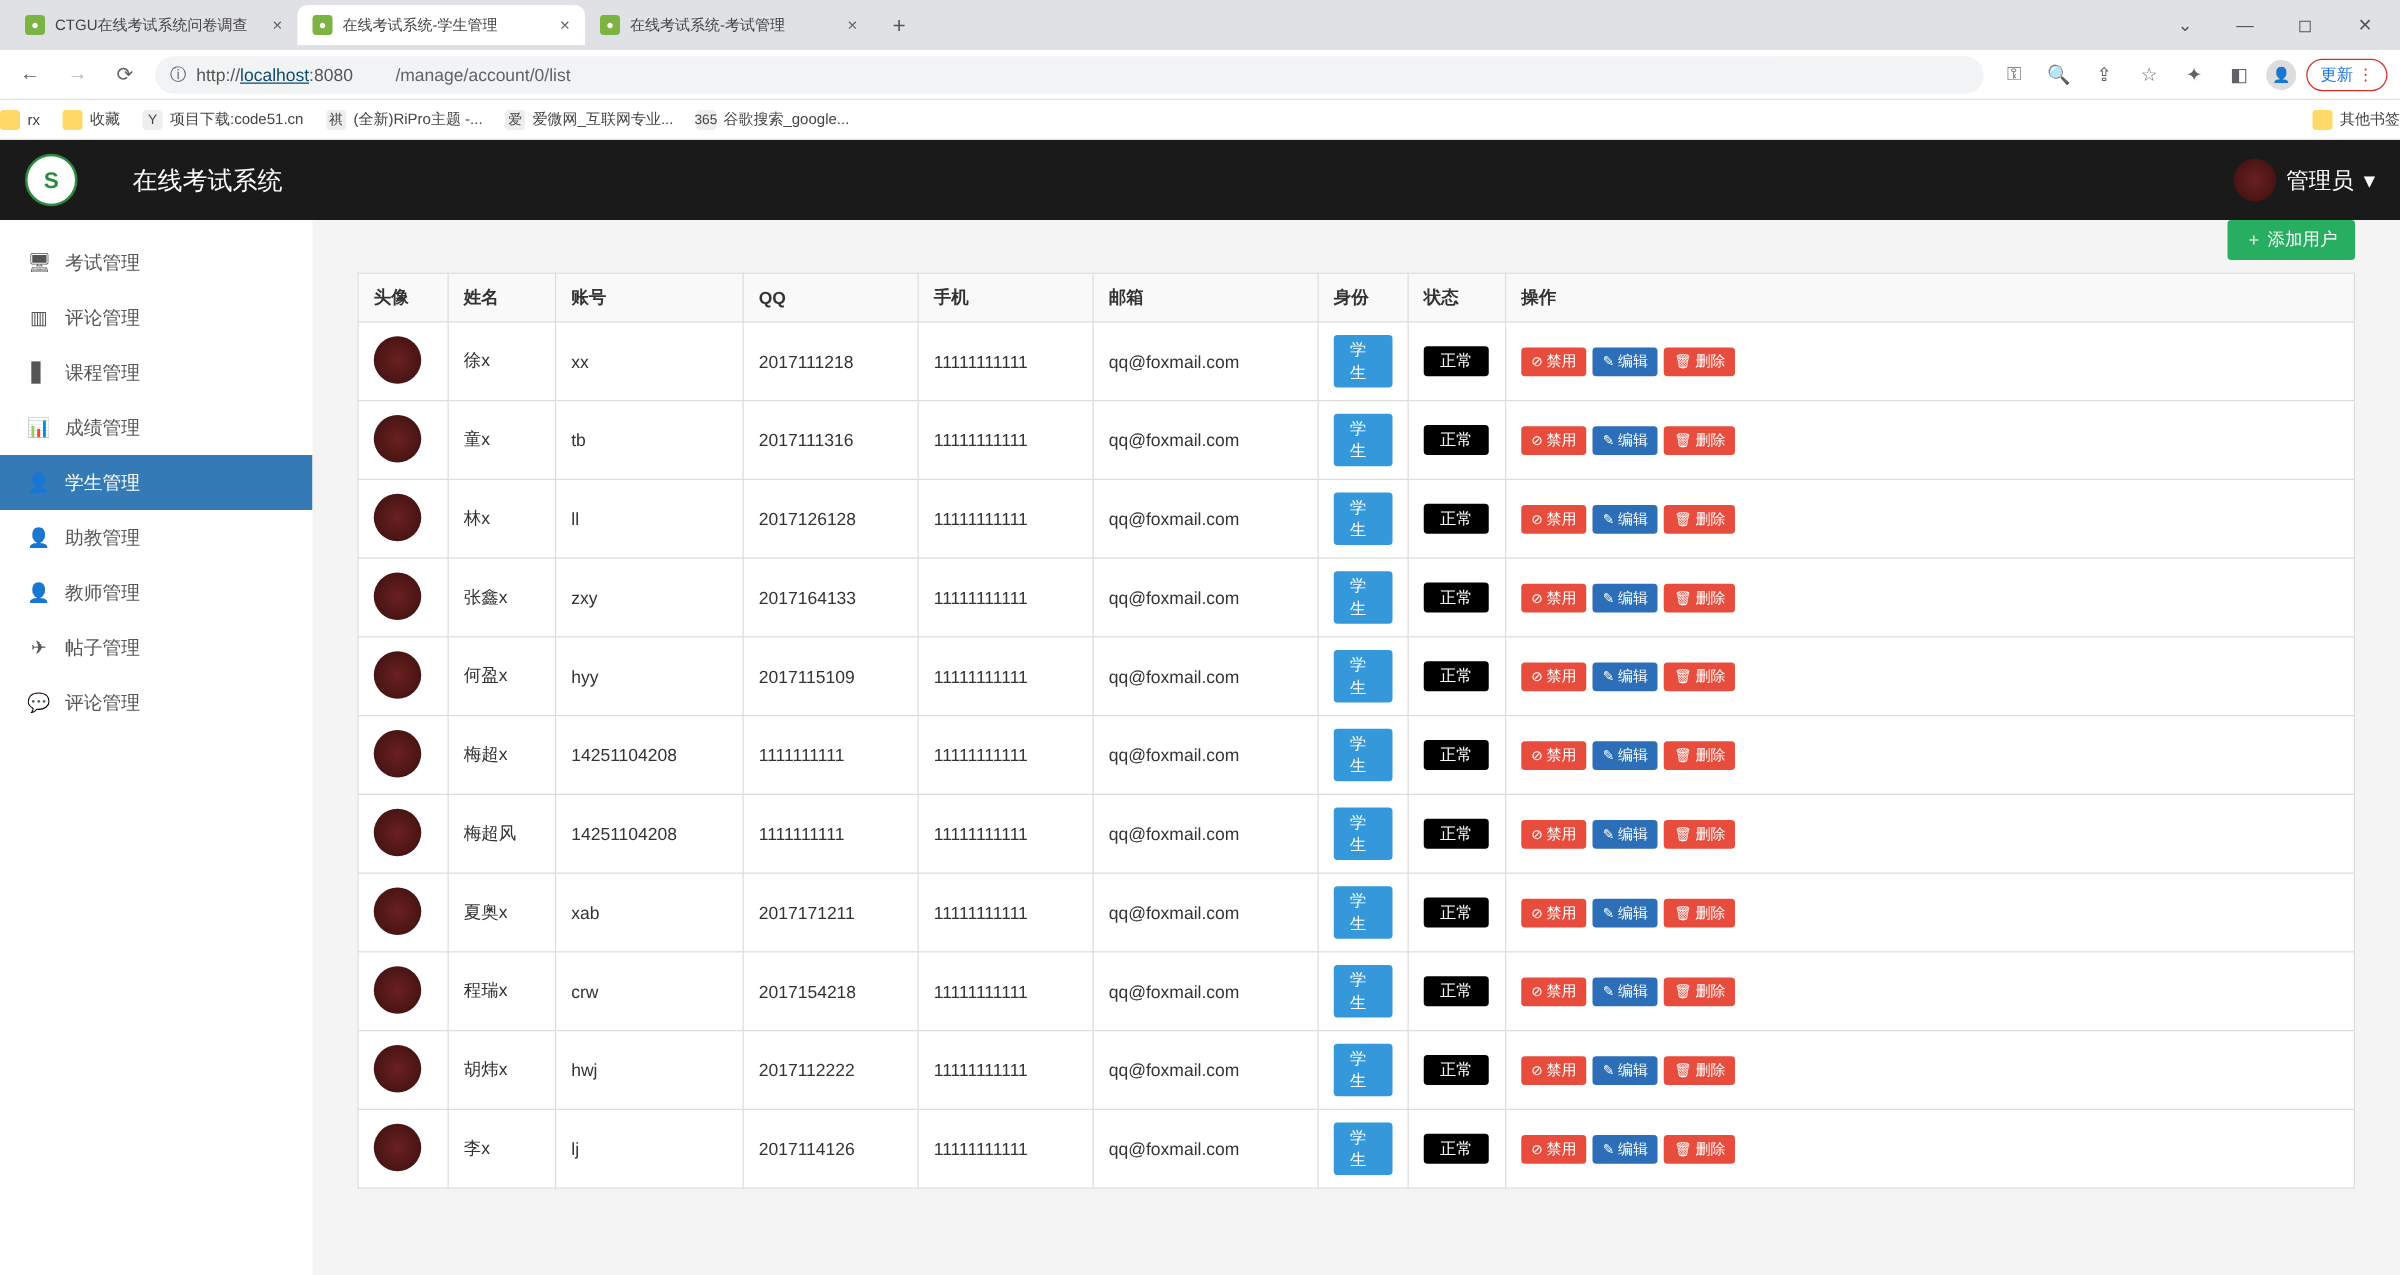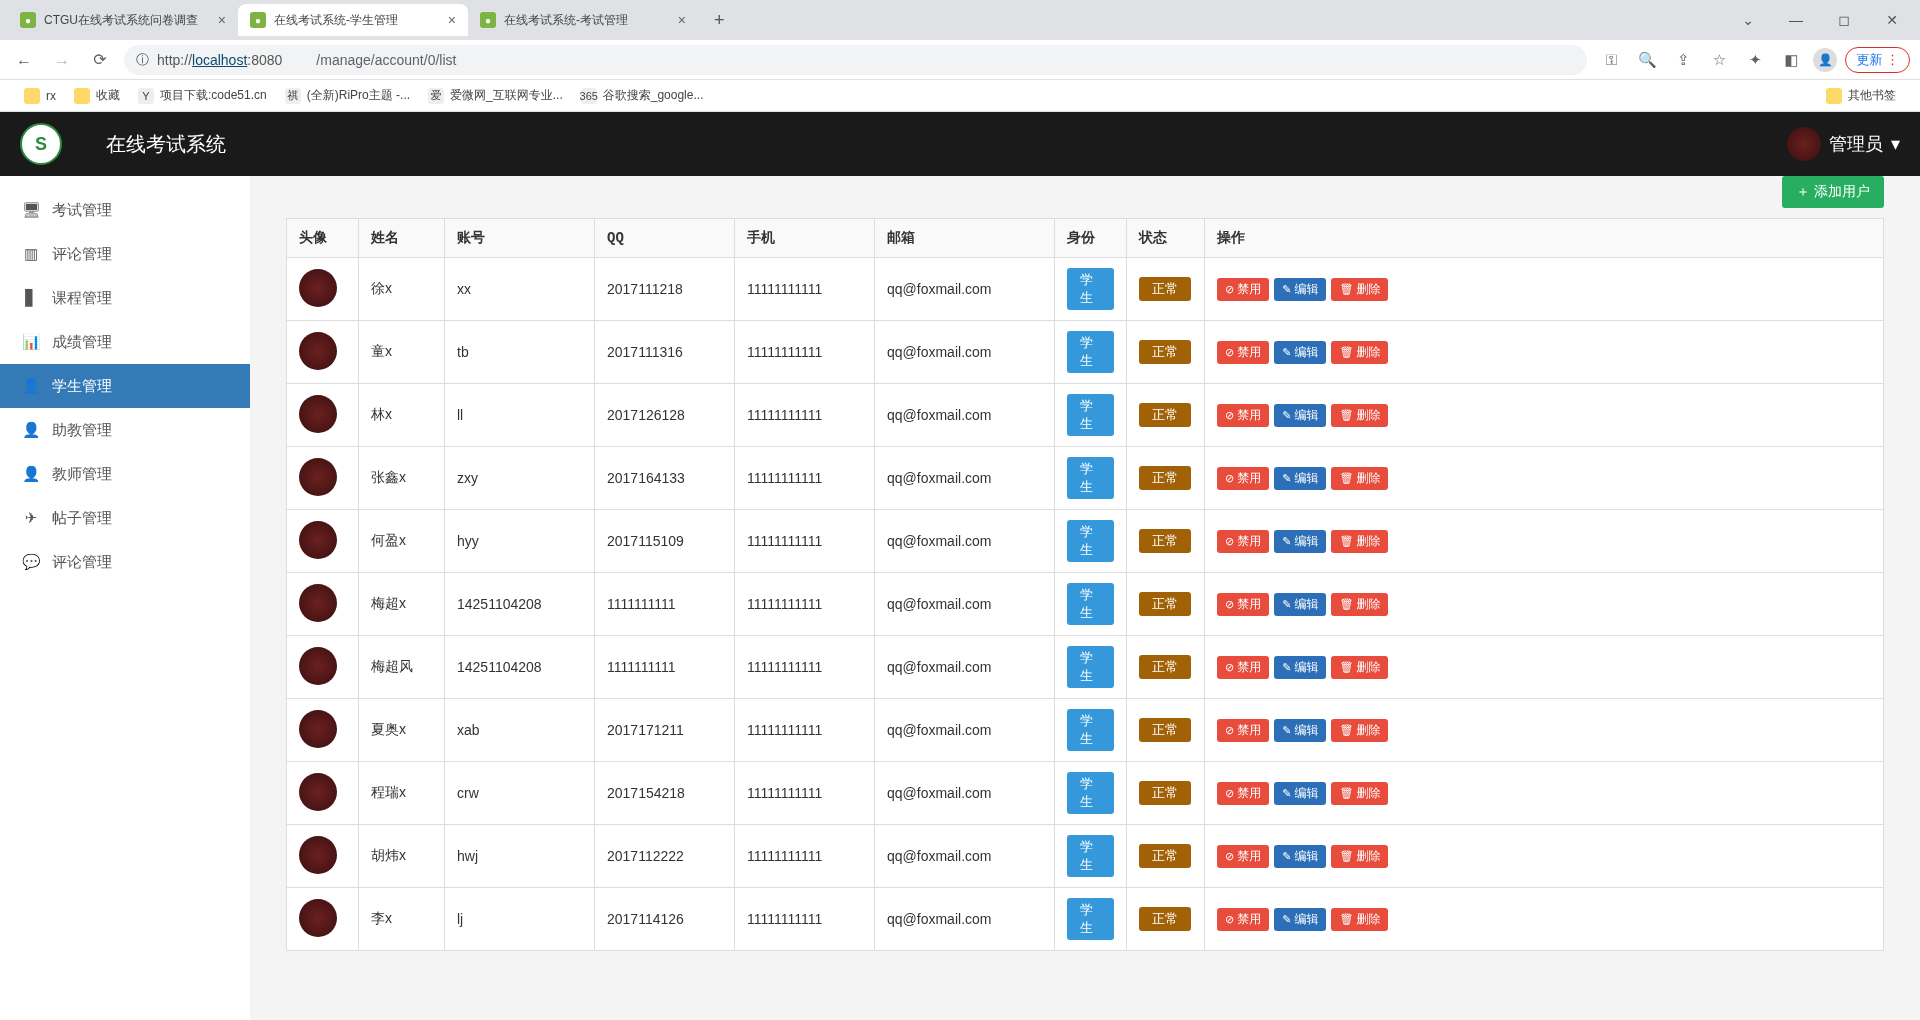--- a/index.html
+++ b/index.html
@@ -20,21 +20,21 @@
 .nav-ic { width:28px; height:28px; display:flex; align-items:center; justify-content:center; color:#5f6368; cursor:pointer; font-size:16px;}
 .nav-ic.dis { color:#bbb; }
 .url-box { flex:1; display:flex; align-items:center; height:30px; background:#f1f3f4; border-radius:15px; padding:0 12px; gap:8px; font-size:14px; color:#555;}
 .url-text .host{ color:#0c4a6e;text-decoration:underline; }
 .url-text .path{ color:#5f6368;padding-left:34px; }
 .addr-right { display:flex; align-items:center; gap:8px; }
 .addr-ic { width:28px; height:28px; display:flex; align-items:center; justify-content:center; color:#5f6368; cursor:pointer; font-size:15px;}
 .update-btn { border:1px solid #d93025; color:#1a73e8; border-radius:14px; padding:3px 10px; font-size:13px; cursor:pointer;}
 .avatar-ic { width:24px; height:24px; border-radius:50%; background:#ddd; display:flex; align-items:center; justify-content:center; color:#666; font-size:12px;}
 
-.bookmarks { display:flex; align-items:center; height:32px; background:#fff; padding:0 24px; gap:18px; border-bottom:1px solid #e0e0e0; font-size:12px;}
+.bookmarks { display:flex; align-items:center; height:32px; background:#fff; padding:0 0; gap:18px; border-bottom:1px solid #e0e0e0; font-size:12px;}
 .bm { display:flex; align-items:center; gap:6px; color:#444; cursor:pointer; white-space:nowrap;}
 .bm-ic { width:16px; height:16px; display:flex; align-items:center; justify-content:center; border-radius:3px; font-size:11px;}
 .bm-folder { background:#ffd967; }
 .bm-spacer{ flex:1; }
 
 
 .app-header { display:flex; align-items:center; height:64px; background:#1a1a1a; color:#fff; padding:0 20px; }
 .app-logo { width:42px; height:42px; border-radius:50%; background:#fff; border:2px solid #2d8b3f; display:flex; align-items:center; justify-content:center; margin-right:16px; color:#2d8b3f; font-weight:bold; font-size:18px;}
 .app-title { font-size:20px; font-weight:400;margin-left:28px;}
 .hdr-spacer{ flex:1; }
@@ -46,27 +46,27 @@
 .nav-item { display:flex; align-items:center; gap:12px; height:44px; padding:0 22px; color:#555; font-size:15px; cursor:pointer;}
 .nav-item.active { background:#337ab7; color:#fff; }
 .nav-ic2 { width:18px; text-align:center; font-size:15px;}
 
 .content { flex:1; background:#f4f4f4; padding:0 36px 20px 36px; overflow-y:auto; position:relative;}
 .toolbar { display:flex; justify-content:flex-end; padding:0 0 10px 0; }
 .btn-add { background:#27ae60; color:#fff; padding:7px 14px; border-radius:3px; font-size:14px; cursor:pointer; display:flex; align-items:center; gap:4px;}
 
 .table { width:100%; background:#fff; border-collapse:collapse; }
 .table th, .table td { border:1px solid #ddd; padding:10px 12px; text-align:left; vertical-align:middle; font-size:14px;}
-.table th { background:#f9f9f9; font-weight:600; color:#333;font-family:Liberation Mono, monospace;}
+.table th { background:#f9f9f9; font-weight:600; color:#333;}
 .table tr:nth-child(even) td{}
 .row-avatar { width:38px; height:38px; border-radius:50%; background:radial-gradient(#6b2020,#3a0f0f); display:inline-block;}
 
 .badge { display:inline-block; padding:3px 13px; border-radius:3px; color:#fff; font-size:13px;}
 .badge-role { background:#3498db;}
-.badge-status { background:#a16207;}
+.badge-status { background:#000000;}
 
 .op-btns { display:flex; gap:5px; }
 .btn { display:inline-flex; align-items:center; gap:3px; padding:3px 8px; border-radius:3px; color:#fff; font-size:12px; cursor:pointer; white-space:nowrap;}
 .btn-danger{ background:#e74c3c; }
 .btn-primary{ background:#2c6fb8; }
 .btn-ic { font-size:11px; }
 
 .watermark{ position:absolute; top:230px; left:240px; color:#d22; font-size:40px; font-weight:500; pointer-events:none; letter-spacing:2px;}
 
 

